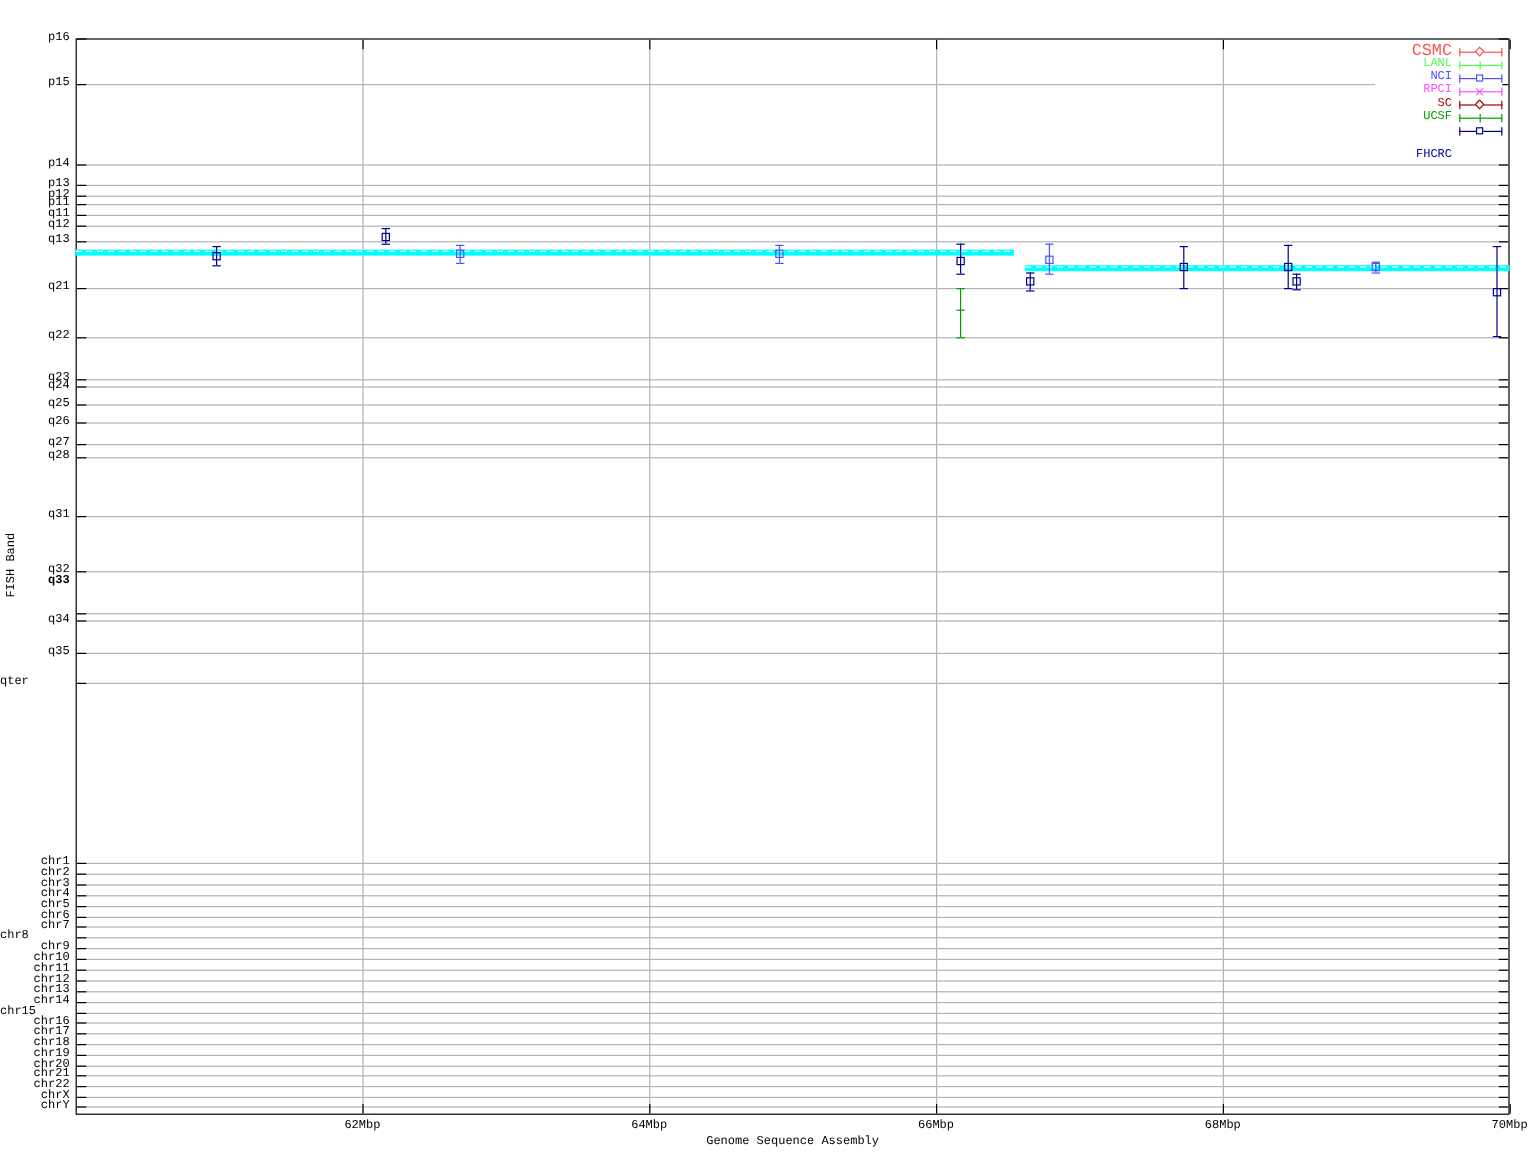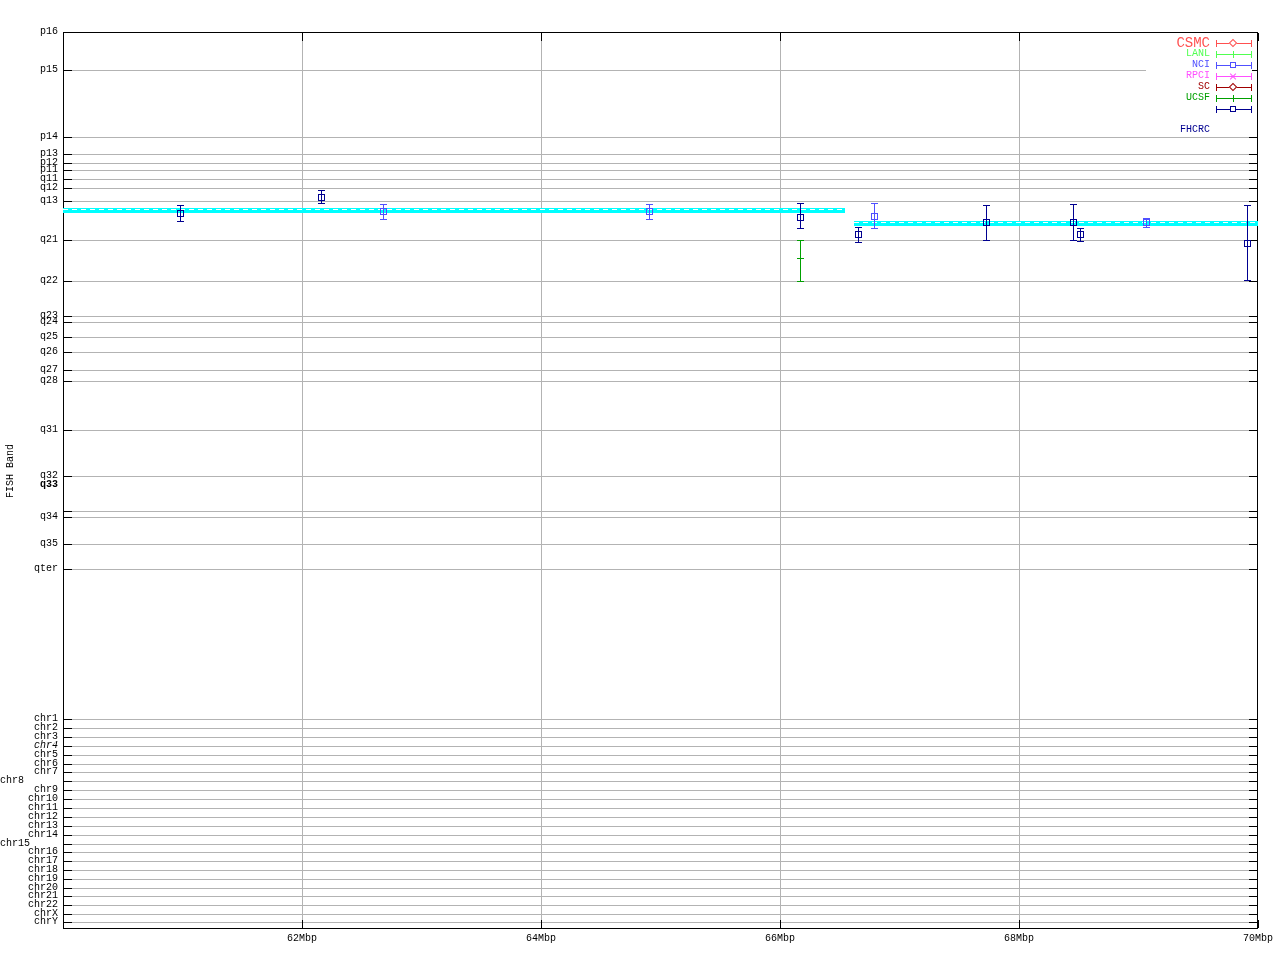--- a/index.html
+++ b/index.html
@@ -10,20 +10,21 @@
   .xlabel{left:63px;width:1195px;top:946px;text-align:center;font-size:10px;}
   .ylabel{left:-27px;top:465px;width:76px;height:12px;text-align:center;font-size:10px;
           transform:rotate(-90deg);}
   .plot-border{left:63px;top:32px;width:1195px;height:897px;border:1px solid #000;box-sizing:border-box;}
 </style>
 </head>
 <body>
 
 <div class="screen" id="chart">
   <div class="abs ylabel">FISH Band</div>
+  <div class="abs xlabel">Genome Sequence Assembly</div>
   <div class="abs plot-border"></div>
 <div class="abs" style="left: 64px; top: 32px; width: 8px; height: 1px; background: rgb(0, 0, 0);"></div>
     <div class="abs" style="left: 1249px; top: 32px; width: 8px; height: 1px; background: rgb(0, 0, 0);"></div>
     <div class="abs" style="left: 0px; top: 27px; width: 58px; text-align: right; font-size: 10px; line-height: 10px; white-space: pre;">p16</div>
     <div class="abs" style="left: 64px; top: 70px; width: 1193px; height: 1px; background: rgb(179, 179, 179);"></div>
     <div class="abs" style="left: 64px; top: 70px; width: 8px; height: 1px; background: rgb(0, 0, 0);"></div>
     <div class="abs" style="left: 1249px; top: 70px; width: 8px; height: 1px; background: rgb(0, 0, 0);"></div>
     <div class="abs" style="left: 0px; top: 65px; width: 58px; text-align: right; font-size: 10px; line-height: 10px; white-space: pre;">p15</div>
     <div class="abs" style="left: 64px; top: 137px; width: 1193px; height: 1px; background: rgb(179, 179, 179);"></div>
     <div class="abs" style="left: 64px; top: 137px; width: 8px; height: 1px; background: rgb(0, 0, 0);"></div>
@@ -101,37 +102,37 @@
     <div class="abs" style="left: 64px; top: 517px; width: 8px; height: 1px; background: rgb(0, 0, 0);"></div>
     <div class="abs" style="left: 1249px; top: 517px; width: 8px; height: 1px; background: rgb(0, 0, 0);"></div>
     <div class="abs" style="left: 0px; top: 512px; width: 58px; text-align: right; font-size: 10px; line-height: 10px; white-space: pre;">q34</div>
     <div class="abs" style="left: 64px; top: 544px; width: 1193px; height: 1px; background: rgb(179, 179, 179);"></div>
     <div class="abs" style="left: 64px; top: 544px; width: 8px; height: 1px; background: rgb(0, 0, 0);"></div>
     <div class="abs" style="left: 1249px; top: 544px; width: 8px; height: 1px; background: rgb(0, 0, 0);"></div>
     <div class="abs" style="left: 0px; top: 539px; width: 58px; text-align: right; font-size: 10px; line-height: 10px; white-space: pre;">q35</div>
     <div class="abs" style="left: 64px; top: 569px; width: 1193px; height: 1px; background: rgb(179, 179, 179);"></div>
     <div class="abs" style="left: 64px; top: 569px; width: 8px; height: 1px; background: rgb(0, 0, 0);"></div>
     <div class="abs" style="left: 1249px; top: 569px; width: 8px; height: 1px; background: rgb(0, 0, 0);"></div>
-    <div class="abs" style="left: 0px; top: 564px; width: 58px; text-align: right; font-size: 10px; line-height: 10px; white-space: pre;">qter</div>
+    <div class="abs" style="left: 0px; top: 564px; width: 58px; text-align: left; font-size: 10px; line-height: 10px; white-space: pre;">qter</div>
     <div class="abs" style="left: 64px; top: 719px; width: 1193px; height: 1px; background: rgb(179, 179, 179);"></div>
     <div class="abs" style="left: 64px; top: 719px; width: 8px; height: 1px; background: rgb(0, 0, 0);"></div>
     <div class="abs" style="left: 1249px; top: 719px; width: 8px; height: 1px; background: rgb(0, 0, 0);"></div>
     <div class="abs" style="left: 0px; top: 714px; width: 58px; text-align: right; font-size: 10px; line-height: 10px; white-space: pre;">chr1</div>
     <div class="abs" style="left: 64px; top: 728px; width: 1193px; height: 1px; background: rgb(179, 179, 179);"></div>
     <div class="abs" style="left: 64px; top: 728px; width: 8px; height: 1px; background: rgb(0, 0, 0);"></div>
     <div class="abs" style="left: 1249px; top: 728px; width: 8px; height: 1px; background: rgb(0, 0, 0);"></div>
     <div class="abs" style="left: 0px; top: 723px; width: 58px; text-align: right; font-size: 10px; line-height: 10px; white-space: pre;">chr2</div>
     <div class="abs" style="left: 64px; top: 737px; width: 1193px; height: 1px; background: rgb(179, 179, 179);"></div>
     <div class="abs" style="left: 64px; top: 737px; width: 8px; height: 1px; background: rgb(0, 0, 0);"></div>
     <div class="abs" style="left: 1249px; top: 737px; width: 8px; height: 1px; background: rgb(0, 0, 0);"></div>
     <div class="abs" style="left: 0px; top: 732px; width: 58px; text-align: right; font-size: 10px; line-height: 10px; white-space: pre;">chr3</div>
     <div class="abs" style="left: 64px; top: 746px; width: 1193px; height: 1px; background: rgb(179, 179, 179);"></div>
     <div class="abs" style="left: 64px; top: 746px; width: 8px; height: 1px; background: rgb(0, 0, 0);"></div>
     <div class="abs" style="left: 1249px; top: 746px; width: 8px; height: 1px; background: rgb(0, 0, 0);"></div>
-    <div class="abs" style="left: 0px; top: 741px; width: 58px; text-align: right; font-size: 10px; line-height: 10px; white-space: pre; font-style: italic;">chr4</div>
+    <div class="abs" style="left: 0px; top: 741px; width: 58px; text-align: right; font-size: 10px; line-height: 10px; white-space: pre;">chr4</div>
     <div class="abs" style="left: 64px; top: 755px; width: 1193px; height: 1px; background: rgb(179, 179, 179);"></div>
     <div class="abs" style="left: 64px; top: 755px; width: 8px; height: 1px; background: rgb(0, 0, 0);"></div>
     <div class="abs" style="left: 1249px; top: 755px; width: 8px; height: 1px; background: rgb(0, 0, 0);"></div>
     <div class="abs" style="left: 0px; top: 750px; width: 58px; text-align: right; font-size: 10px; line-height: 10px; white-space: pre;">chr5</div>
     <div class="abs" style="left: 64px; top: 764px; width: 1193px; height: 1px; background: rgb(179, 179, 179);"></div>
     <div class="abs" style="left: 64px; top: 764px; width: 8px; height: 1px; background: rgb(0, 0, 0);"></div>
     <div class="abs" style="left: 1249px; top: 764px; width: 8px; height: 1px; background: rgb(0, 0, 0);"></div>
     <div class="abs" style="left: 0px; top: 759px; width: 58px; text-align: right; font-size: 10px; line-height: 10px; white-space: pre;">chr6</div>
     <div class="abs" style="left: 64px; top: 772px; width: 1193px; height: 1px; background: rgb(179, 179, 179);"></div>
     <div class="abs" style="left: 64px; top: 772px; width: 8px; height: 1px; background: rgb(0, 0, 0);"></div>

